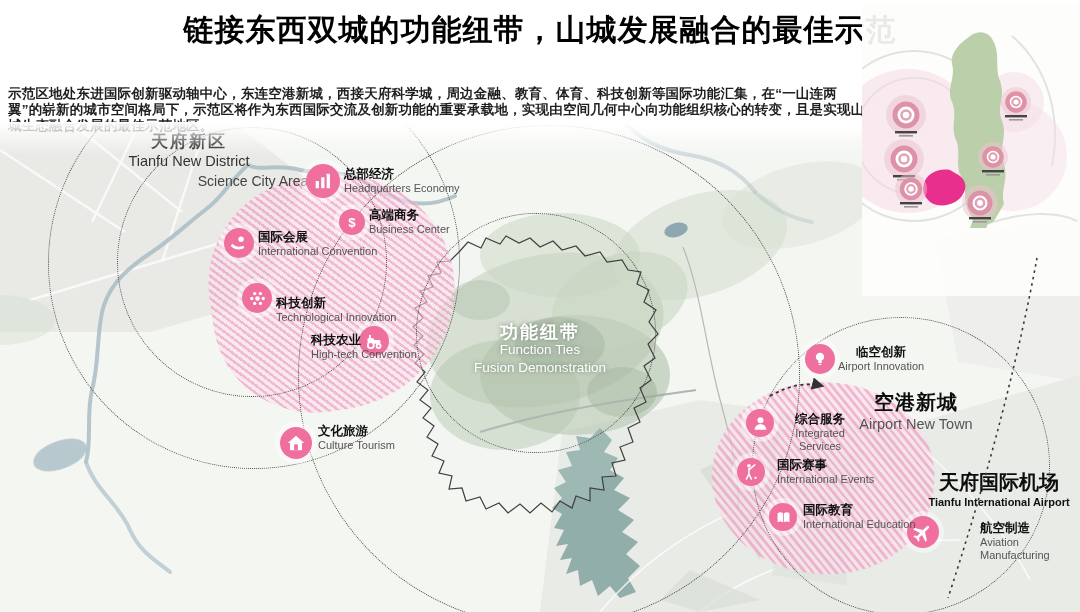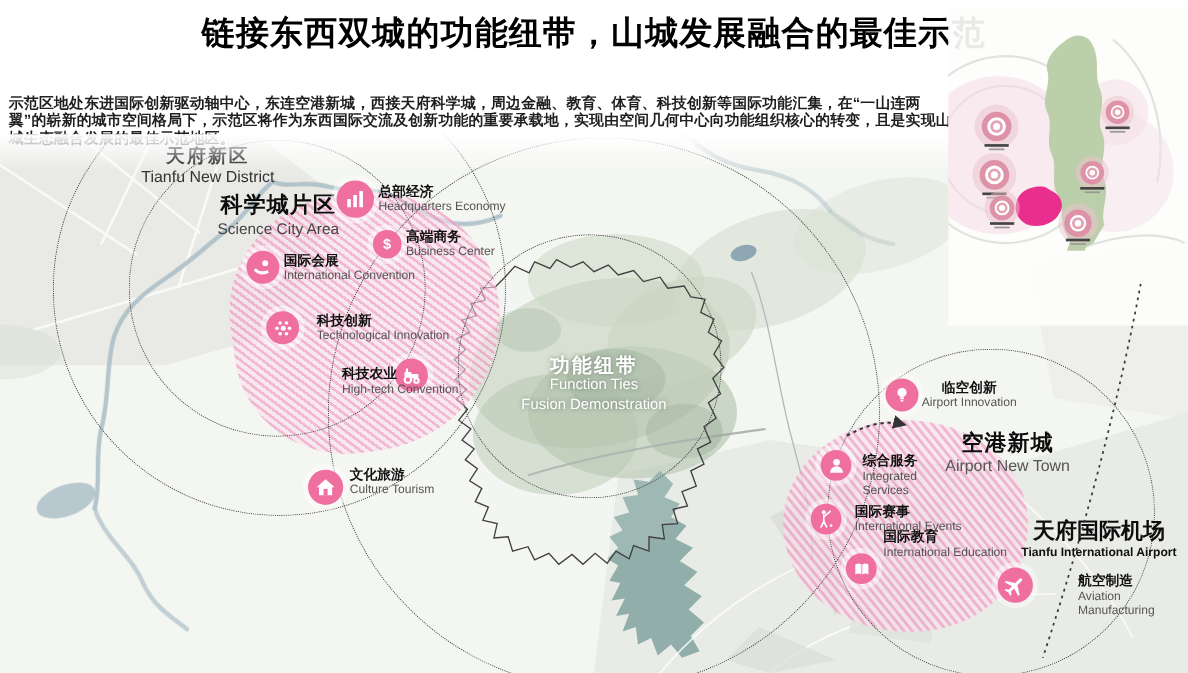--- a/index.html
+++ b/index.html
@@ -115,21 +115,20 @@
     <div class="zh">功能纽带</div>
     <div class="en">Function Ties</div>
     <div class="en">Fusion Demonstration</div>
   </div>
 
   <div class="region" style="left:100px;top:130px;width:178px;">
     <div class="zh" style="font-size:17px;letter-spacing:2px;">天府新区</div>
     <div class="en" style="font-size:14.5px;color:#333;">Tianfu New District</div>
   </div>
   <div class="region" style="left:162px;top:173px;width:182px;">
-    <div class="zh" style="font-size:20px;letter-spacing:1px;">科学城片区</div>
     <div class="en" style="font-size:14px;">Science City Area</div>
   </div>
   <div class="region" style="left:823px;top:389px;width:186px;">
     <div class="zh" style="font-size:20px;letter-spacing:1px;">空港新城</div>
     <div class="en" style="font-size:14.5px;color:#555;">Airport New Town</div>
   </div>
   <div class="region" style="left:918px;top:469px;width:162px;">
     <div class="zh" style="font-size:20px;">天府国际机场</div>
     <div class="en" style="font-size:11px;font-weight:bold;color:#111;">Tianfu International Airport</div>
   </div>
@@ -231,45 +230,45 @@
     <div class="m-en">Headquarters Economy</div>
   </div>
   <div class="m-label" style="left:369px;top:208px;">
     <div class="m-zh">高端商务</div>
     <div class="m-en">Business Center</div>
   </div>
   <div class="m-label" style="left:258px;top:230px;">
     <div class="m-zh">国际会展</div>
     <div class="m-en">International Convention</div>
   </div>
-  <div class="m-label" style="left:276px;top:284px;margin-left:12px;">
+  <div class="m-label" style="left:276px;top:296px;">
     <div class="m-zh">科技创新</div>
     <div class="m-en">Technological Innovation</div>
   </div>
   <div class="m-label" style="left:311px;top:333px;">
     <div class="m-zh">科技农业</div>
     <div class="m-en">High-tech Convention</div>
   </div>
   <div class="m-label" style="left:318px;top:424px;">
     <div class="m-zh">文化旅游</div>
     <div class="m-en">Culture Tourism</div>
   </div>
   <div class="m-label" style="left:838px;top:345px;text-align:center;">
     <div class="m-zh">临空创新</div>
     <div class="m-en">Airport Innovation</div>
   </div>
-  <div class="m-label" style="left:784px;top:412px;">
+  <div class="m-label" style="left:784px;top:412px;text-align:center;">
     <div class="m-zh">综合服务</div>
     <div class="m-en wrap70">Integrated Services</div>
   </div>
   <div class="m-label" style="left:777px;top:458px;">
     <div class="m-zh">国际赛事</div>
     <div class="m-en">International Events</div>
   </div>
-  <div class="m-label" style="left:803px;top:481px;">
+  <div class="m-label" style="left:803px;top:503px;">
     <div class="m-zh">国际教育</div>
     <div class="m-en">International Education</div>
   </div>
   <div class="m-label" style="left:940px;top:521px;margin-left:40px;">
     <div class="m-zh">航空制造</div>
     <div class="m-en wrap95">Aviation Manufacturing</div>
   </div>
 
   <div class="header">
     <h1 class="title">链接东西双城的功能纽带，山城发展融合的最佳示范</h1>

